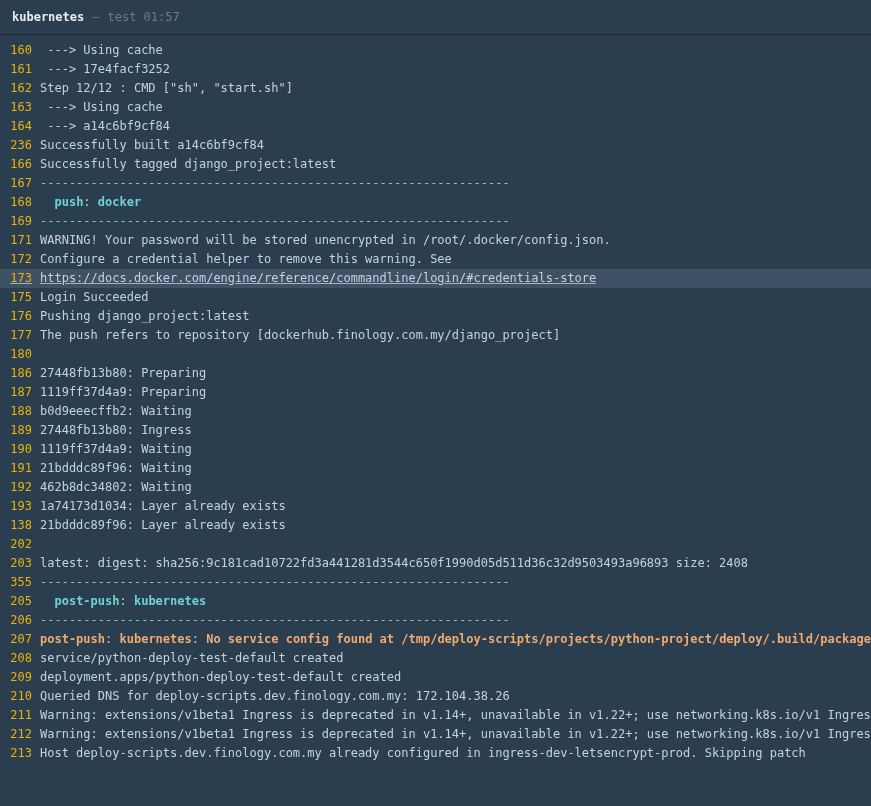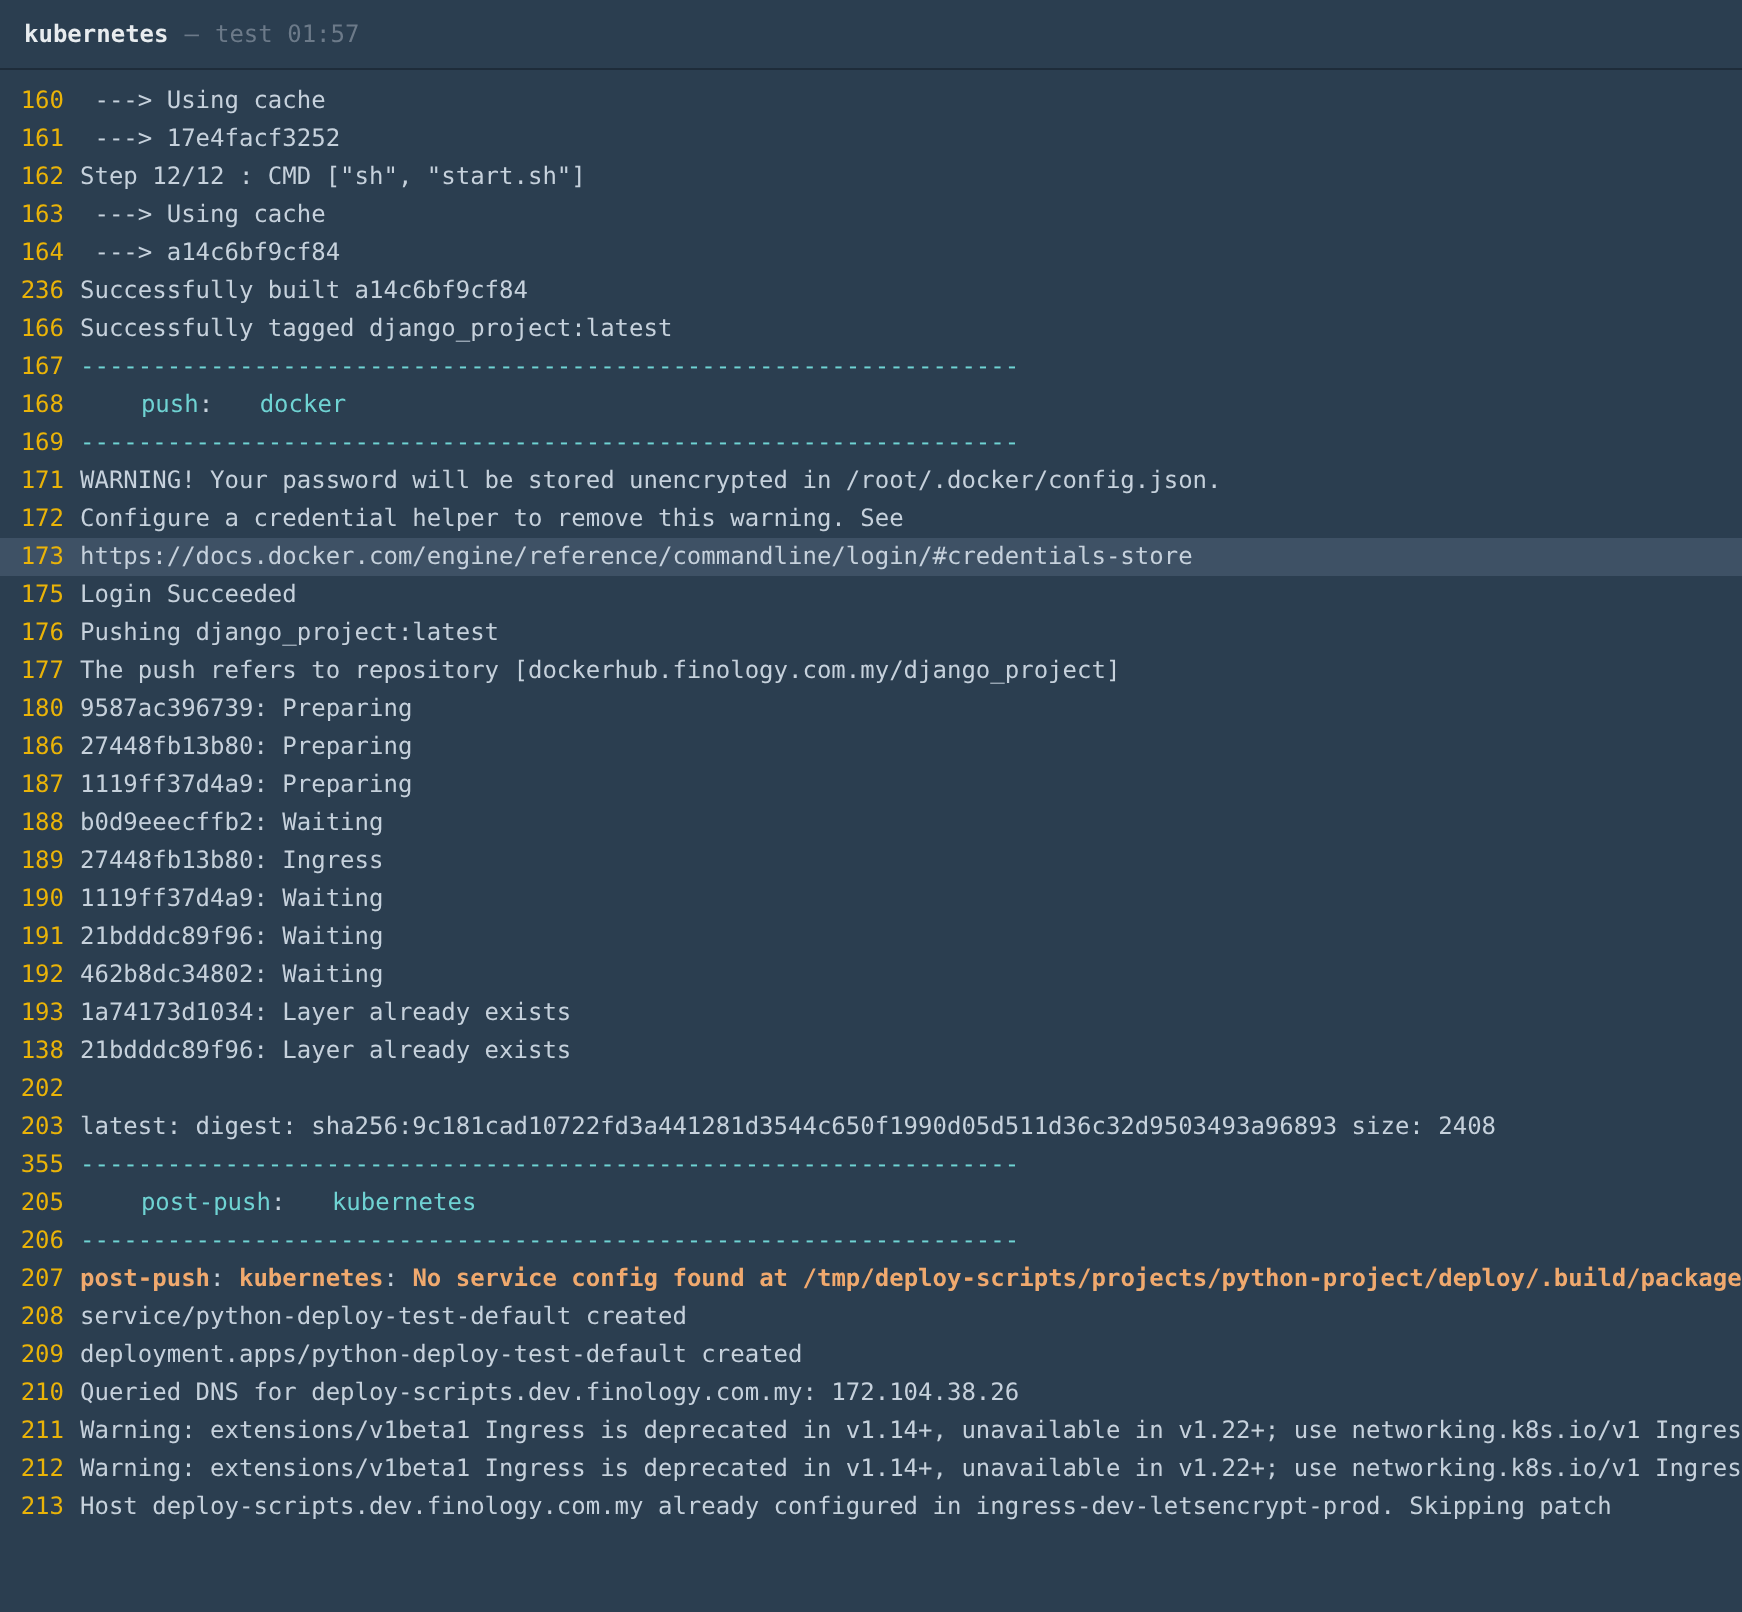--- a/index.html
+++ b/index.html
@@ -21,34 +21,34 @@
   .header .title { color: #e8ecef; font-weight: bold; }
   .header .sub { color: #6c7a89; }
   .log-area { padding-top: 6px; }
   .line {
     display: flex;
     align-items: baseline;
     height: 19px;
     line-height: 19px;
     white-space: pre;
   }
-  .line.hl { background: #3e5165; }
+  .line.hl { background: #3e5165; text-decoration: underline; }
   .ln {
     width: 40px;
     text-align: right;
     color: #eab308;
     padding-right: 8px;
     flex-shrink: 0;
     user-select: none;
   }
   .txt {
     color: #c6d1dc;
     overflow: hidden;
   }
-  .cyan { color: #6fd3d3; font-weight: normal; margin-left: 16px; }
+  .cyan { color: #6fd3d3; font-weight: bold; }
   .cyan-n { color: #6fd3d3; }
   .orange { color: #f0a96e; font-weight: bold; }
 </style>
 </head>
 <body>
 
 <div class="header">
   <span class="title">kubernetes</span>
   <span class="sub">—</span>
   <span class="sub">test 01:57</span>
@@ -64,21 +64,21 @@
     <div class="line"><span class="ln">166</span><span class="txt"><span>Successfully tagged django_project:latest</span></span></div>
     <div class="line"><span class="ln">167</span><span class="txt"><span class="cyan-n">-----------------------------------------------------------------</span></span></div>
     <div class="line"><span class="ln">168</span><span class="txt"><span>  </span><span class="cyan">push</span><span>: </span><span class="cyan">docker</span></span></div>
     <div class="line"><span class="ln">169</span><span class="txt"><span class="cyan-n">-----------------------------------------------------------------</span></span></div>
     <div class="line"><span class="ln">171</span><span class="txt"><span>WARNING! Your password will be stored unencrypted in /root/.docker/config.json.</span></span></div>
     <div class="line"><span class="ln">172</span><span class="txt"><span>Configure a credential helper to remove this warning. See</span></span></div>
     <div class="line hl"><span class="ln">173</span><span class="txt"><span>https://docs.docker.com/engine/reference/commandline/login/#credentials-store</span></span></div>
     <div class="line"><span class="ln">175</span><span class="txt"><span>Login Succeeded</span></span></div>
     <div class="line"><span class="ln">176</span><span class="txt"><span>Pushing django_project:latest</span></span></div>
     <div class="line"><span class="ln">177</span><span class="txt"><span>The push refers to repository [dockerhub.finology.com.my/django_project]</span></span></div>
-    <div class="line"><span class="ln">180</span><span class="txt"><span>9587ac396739: Preparing</span></span></div>
+    <div class="line"><span class="ln">180</span></div>
     <div class="line"><span class="ln">186</span><span class="txt"><span>27448fb13b80: Preparing</span></span></div>
     <div class="line"><span class="ln">187</span><span class="txt"><span>1119ff37d4a9: Preparing</span></span></div>
     <div class="line"><span class="ln">188</span><span class="txt"><span>b0d9eeecffb2: Waiting</span></span></div>
     <div class="line"><span class="ln">189</span><span class="txt"><span>27448fb13b80: Ingress</span></span></div>
     <div class="line"><span class="ln">190</span><span class="txt"><span>1119ff37d4a9: Waiting</span></span></div>
     <div class="line"><span class="ln">191</span><span class="txt"><span>21bdddc89f96: Waiting</span></span></div>
     <div class="line"><span class="ln">192</span><span class="txt"><span>462b8dc34802: Waiting</span></span></div>
     <div class="line"><span class="ln">193</span><span class="txt"><span>1a74173d1034: Layer already exists</span></span></div>
     <div class="line"><span class="ln">138</span><span class="txt"><span>21bdddc89f96: Layer already exists</span></span></div>
     <div class="line"><span class="ln">202</span></div>

